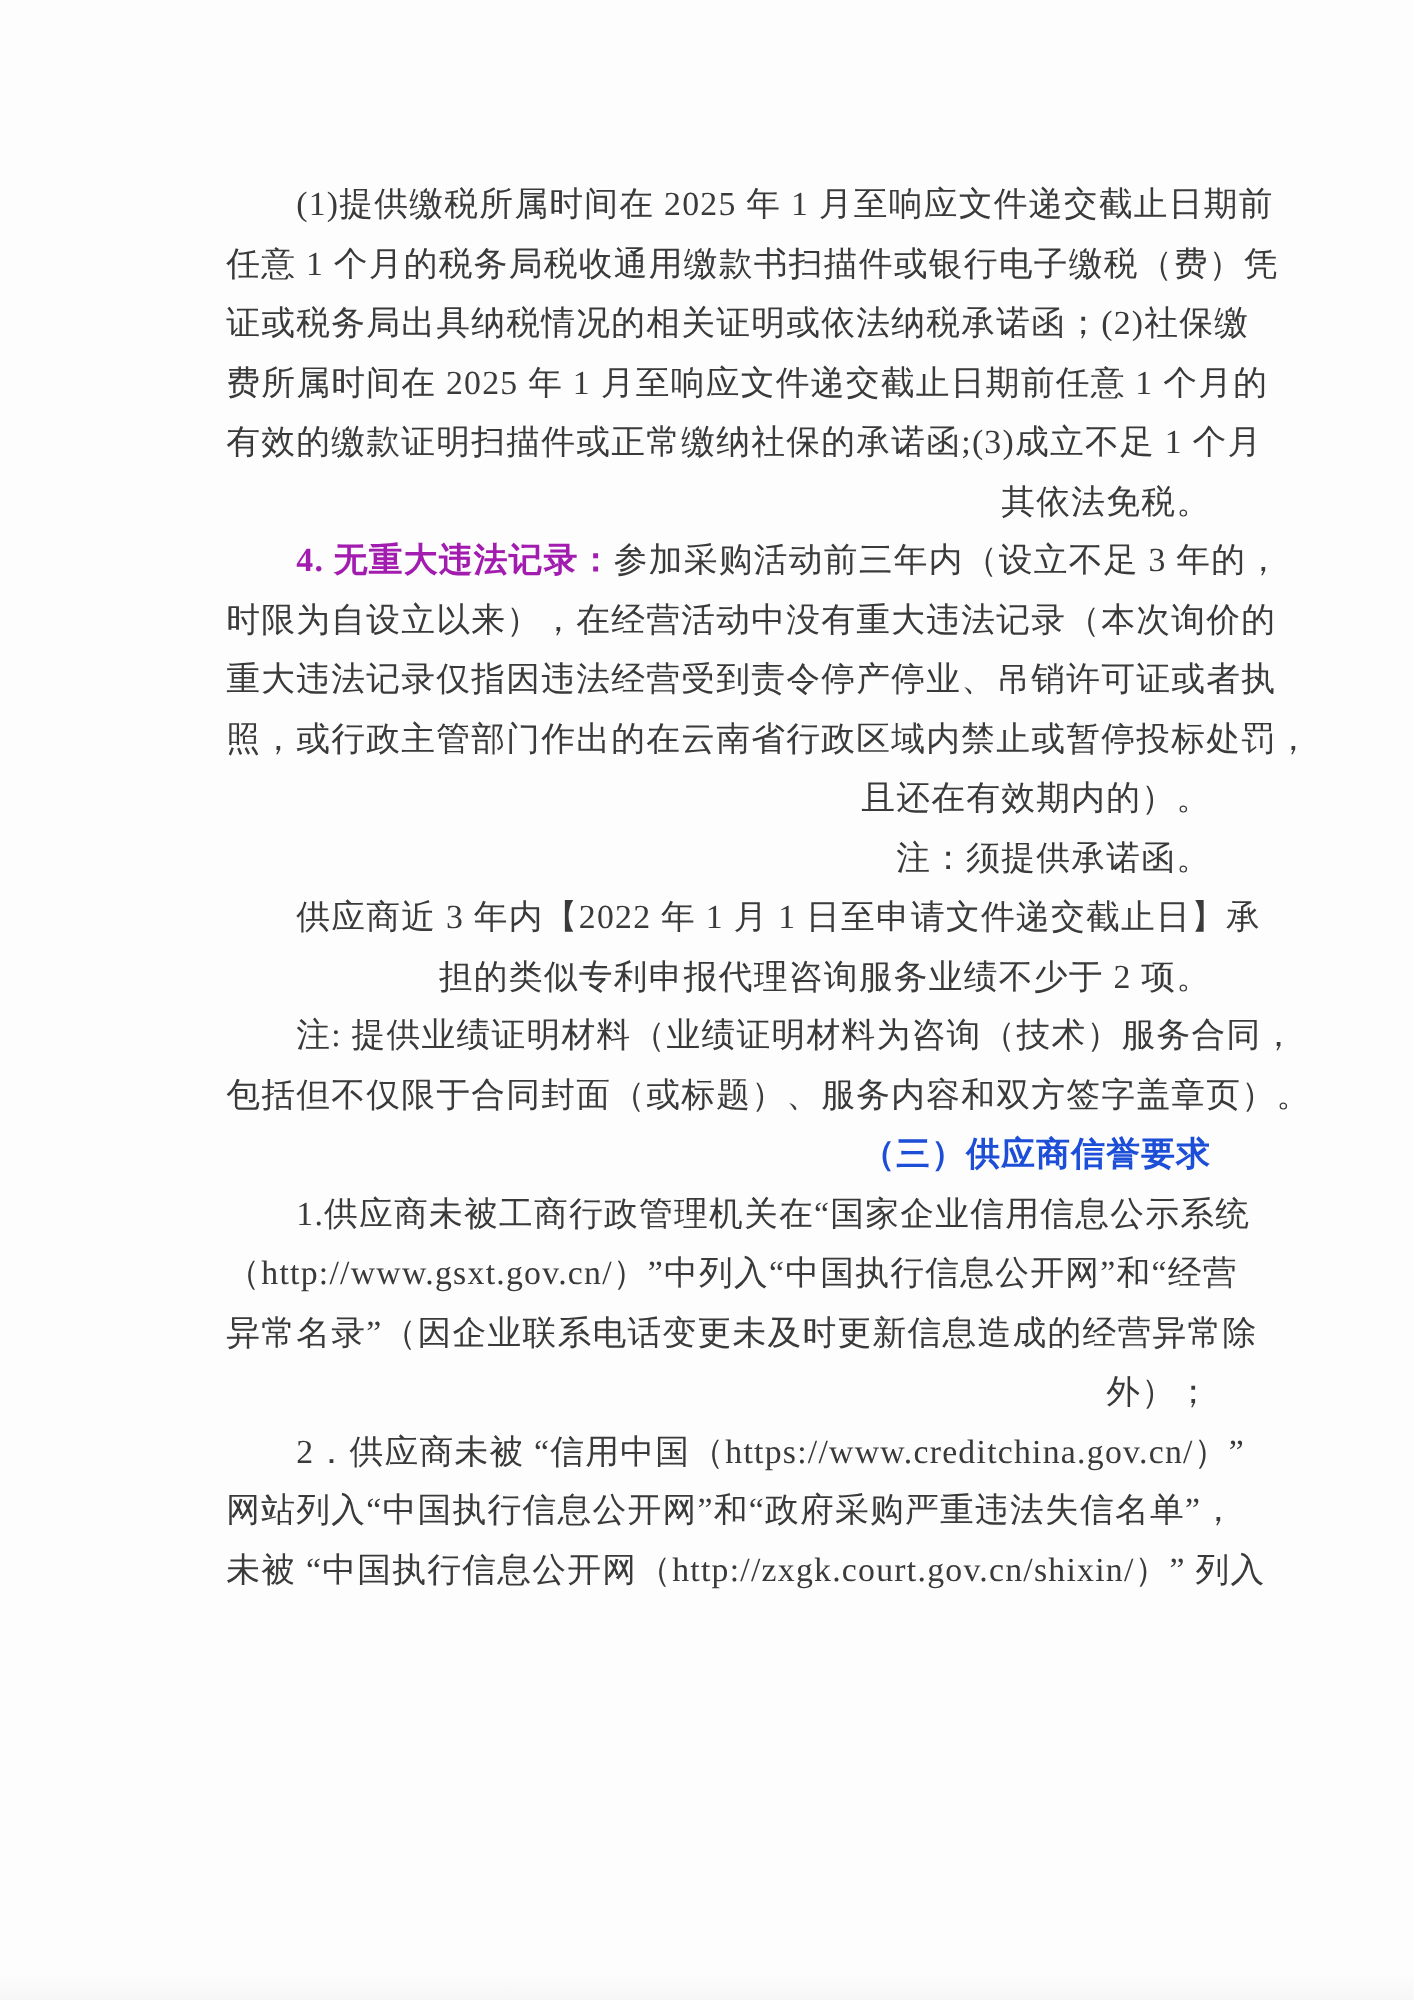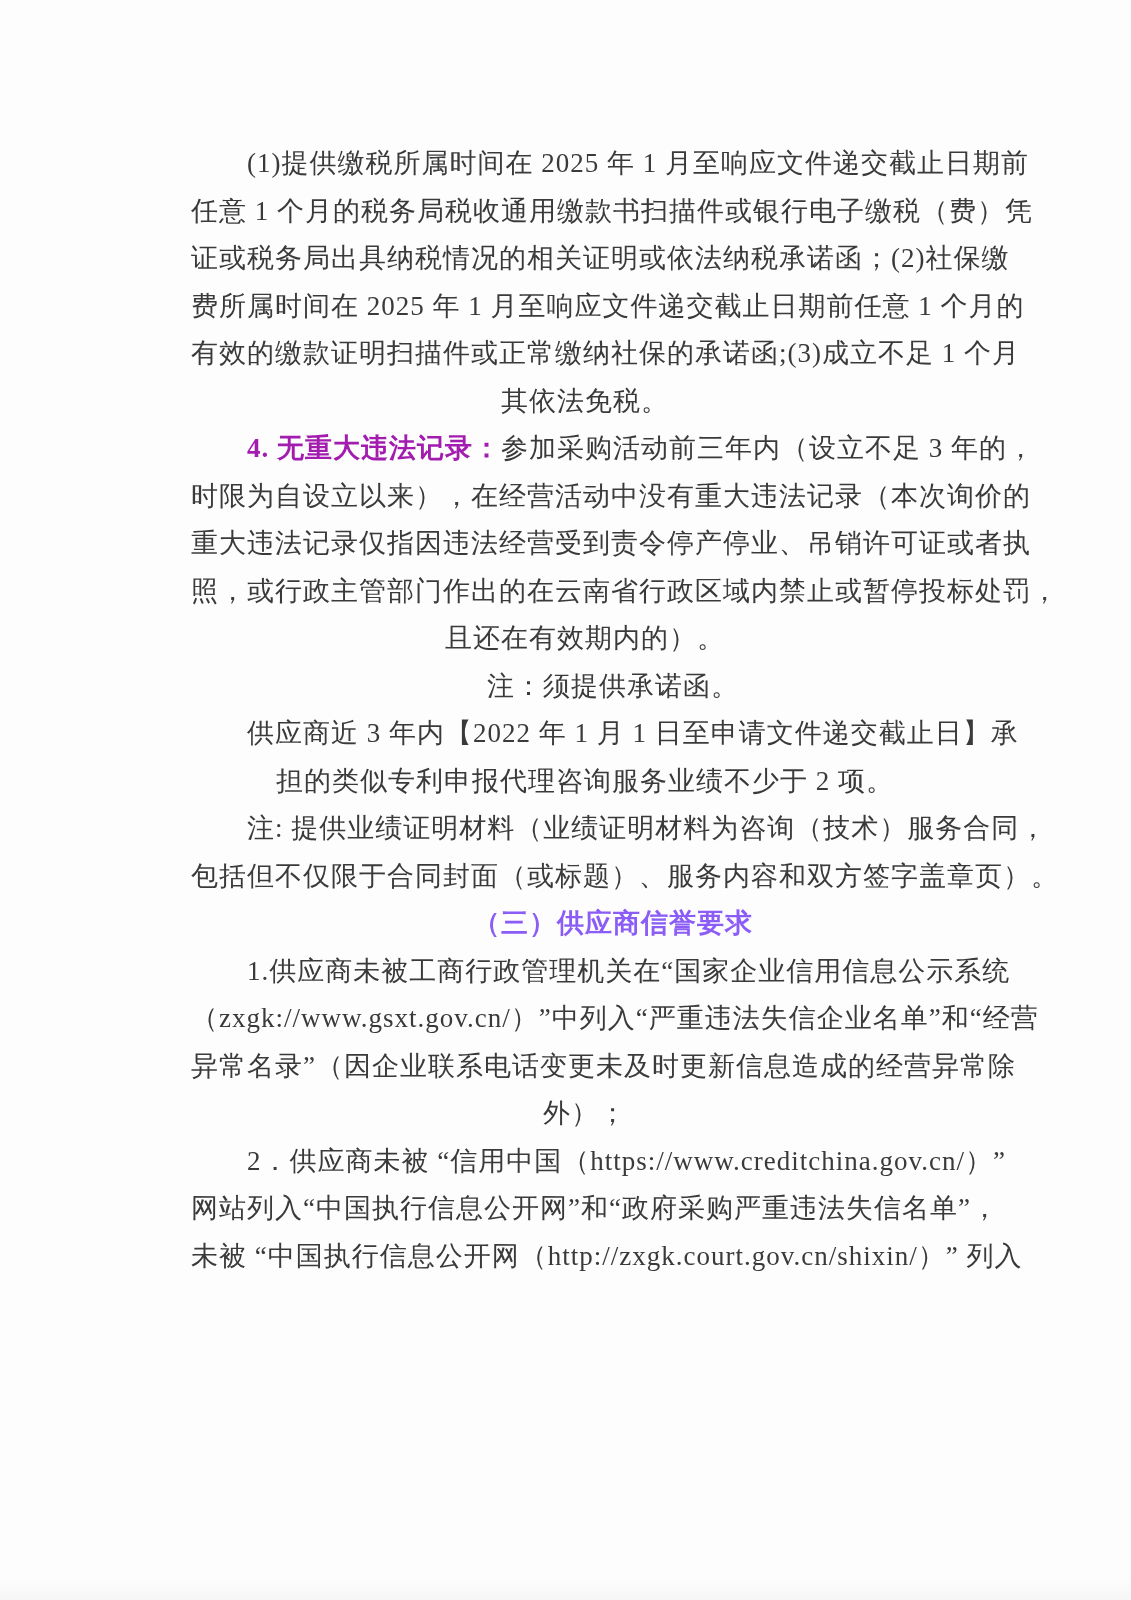--- a/index.html
+++ b/index.html
@@ -19,32 +19,32 @@
   .page::after {
     content: "";
     position: absolute;
     left: 0; right: 0; bottom: 0;
     height: 22px;
     background: linear-gradient(#fdfdfd, #f6f6f6);
     pointer-events: none;
   }
   .text-block {
     position: absolute;
-    left: 191px;
+    left: 181px;
     top: 140px;
     width: 788px;
     font-size: 27px;
     color: #3a3a3a;
   }
   .line {
     height: 47.5px;
     line-height: 47.5px;
     letter-spacing: 1px;
     white-space: nowrap;
-    text-align: center;
+    text-align: right;
   }
   .line.fill {
     text-align: justify;
     text-align-last: justify;
   }
   .line.indent {
     text-indent: 56px;
   }
   .line.bold,
   .line strong {
@@ -66,22 +66,22 @@
       <div class="line indent fill"><strong>4. 无重大违法记录：</strong><span>参加采购活动前三年内（设立不足 3 年的，</span></div>
       <div class="line fill">时限为自设立以来），在经营活动中没有重大违法记录（本次询价的</div>
       <div class="line fill">重大违法记录仅指因违法经营受到责令停产停业、吊销许可证或者执</div>
       <div class="line fill">照，或行政主管部门作出的在云南省行政区域内禁止或暂停投标处罚，</div>
       <div class="line">且还在有效期内的）。</div>
       <div class="line indent">注：须提供承诺函。</div>
       <div class="line indent fill">供应商近 3 年内【2022 年 1 月 1 日至申请文件递交截止日】承</div>
       <div class="line">担的类似专利申报代理咨询服务业绩不少于 2 项。</div>
       <div class="line indent fill">注: 提供业绩证明材料（业绩证明材料为咨询（技术）服务合同，</div>
       <div class="line">包括但不仅限于合同封面（或标题）、服务内容和双方签字盖章页）。</div>
-      <div class="line indent bold" style="color: #8b5cf6;">（三）供应商信誉要求</div>
+      <div class="line indent bold" style="color: #1d4ed8;">（三）供应商信誉要求</div>
       <div class="line indent fill">1.供应商未被工商行政管理机关在“国家企业信用信息公示系统</div>
-      <div class="line fill">（zxgk://www.gsxt.gov.cn/）”中列入“严重违法失信企业名单”和“经营</div>
+      <div class="line fill">（http://www.gsxt.gov.cn/）”中列入“中国执行信息公开网”和“经营</div>
       <div class="line fill">异常名录”（因企业联系电话变更未及时更新信息造成的经营异常除</div>
       <div class="line">外）；</div>
       <div class="line indent fill">2．供应商未被 “信用中国（https://www.creditchina.gov.cn/）”</div>
       <div class="line fill">网站列入“中国执行信息公开网”和“政府采购严重违法失信名单”，</div>
       <div class="line fill">未被 “中国执行信息公开网（http://zxgk.court.gov.cn/shixin/）” 列入</div>
     </div>
 </div>
 
 </body></html>

